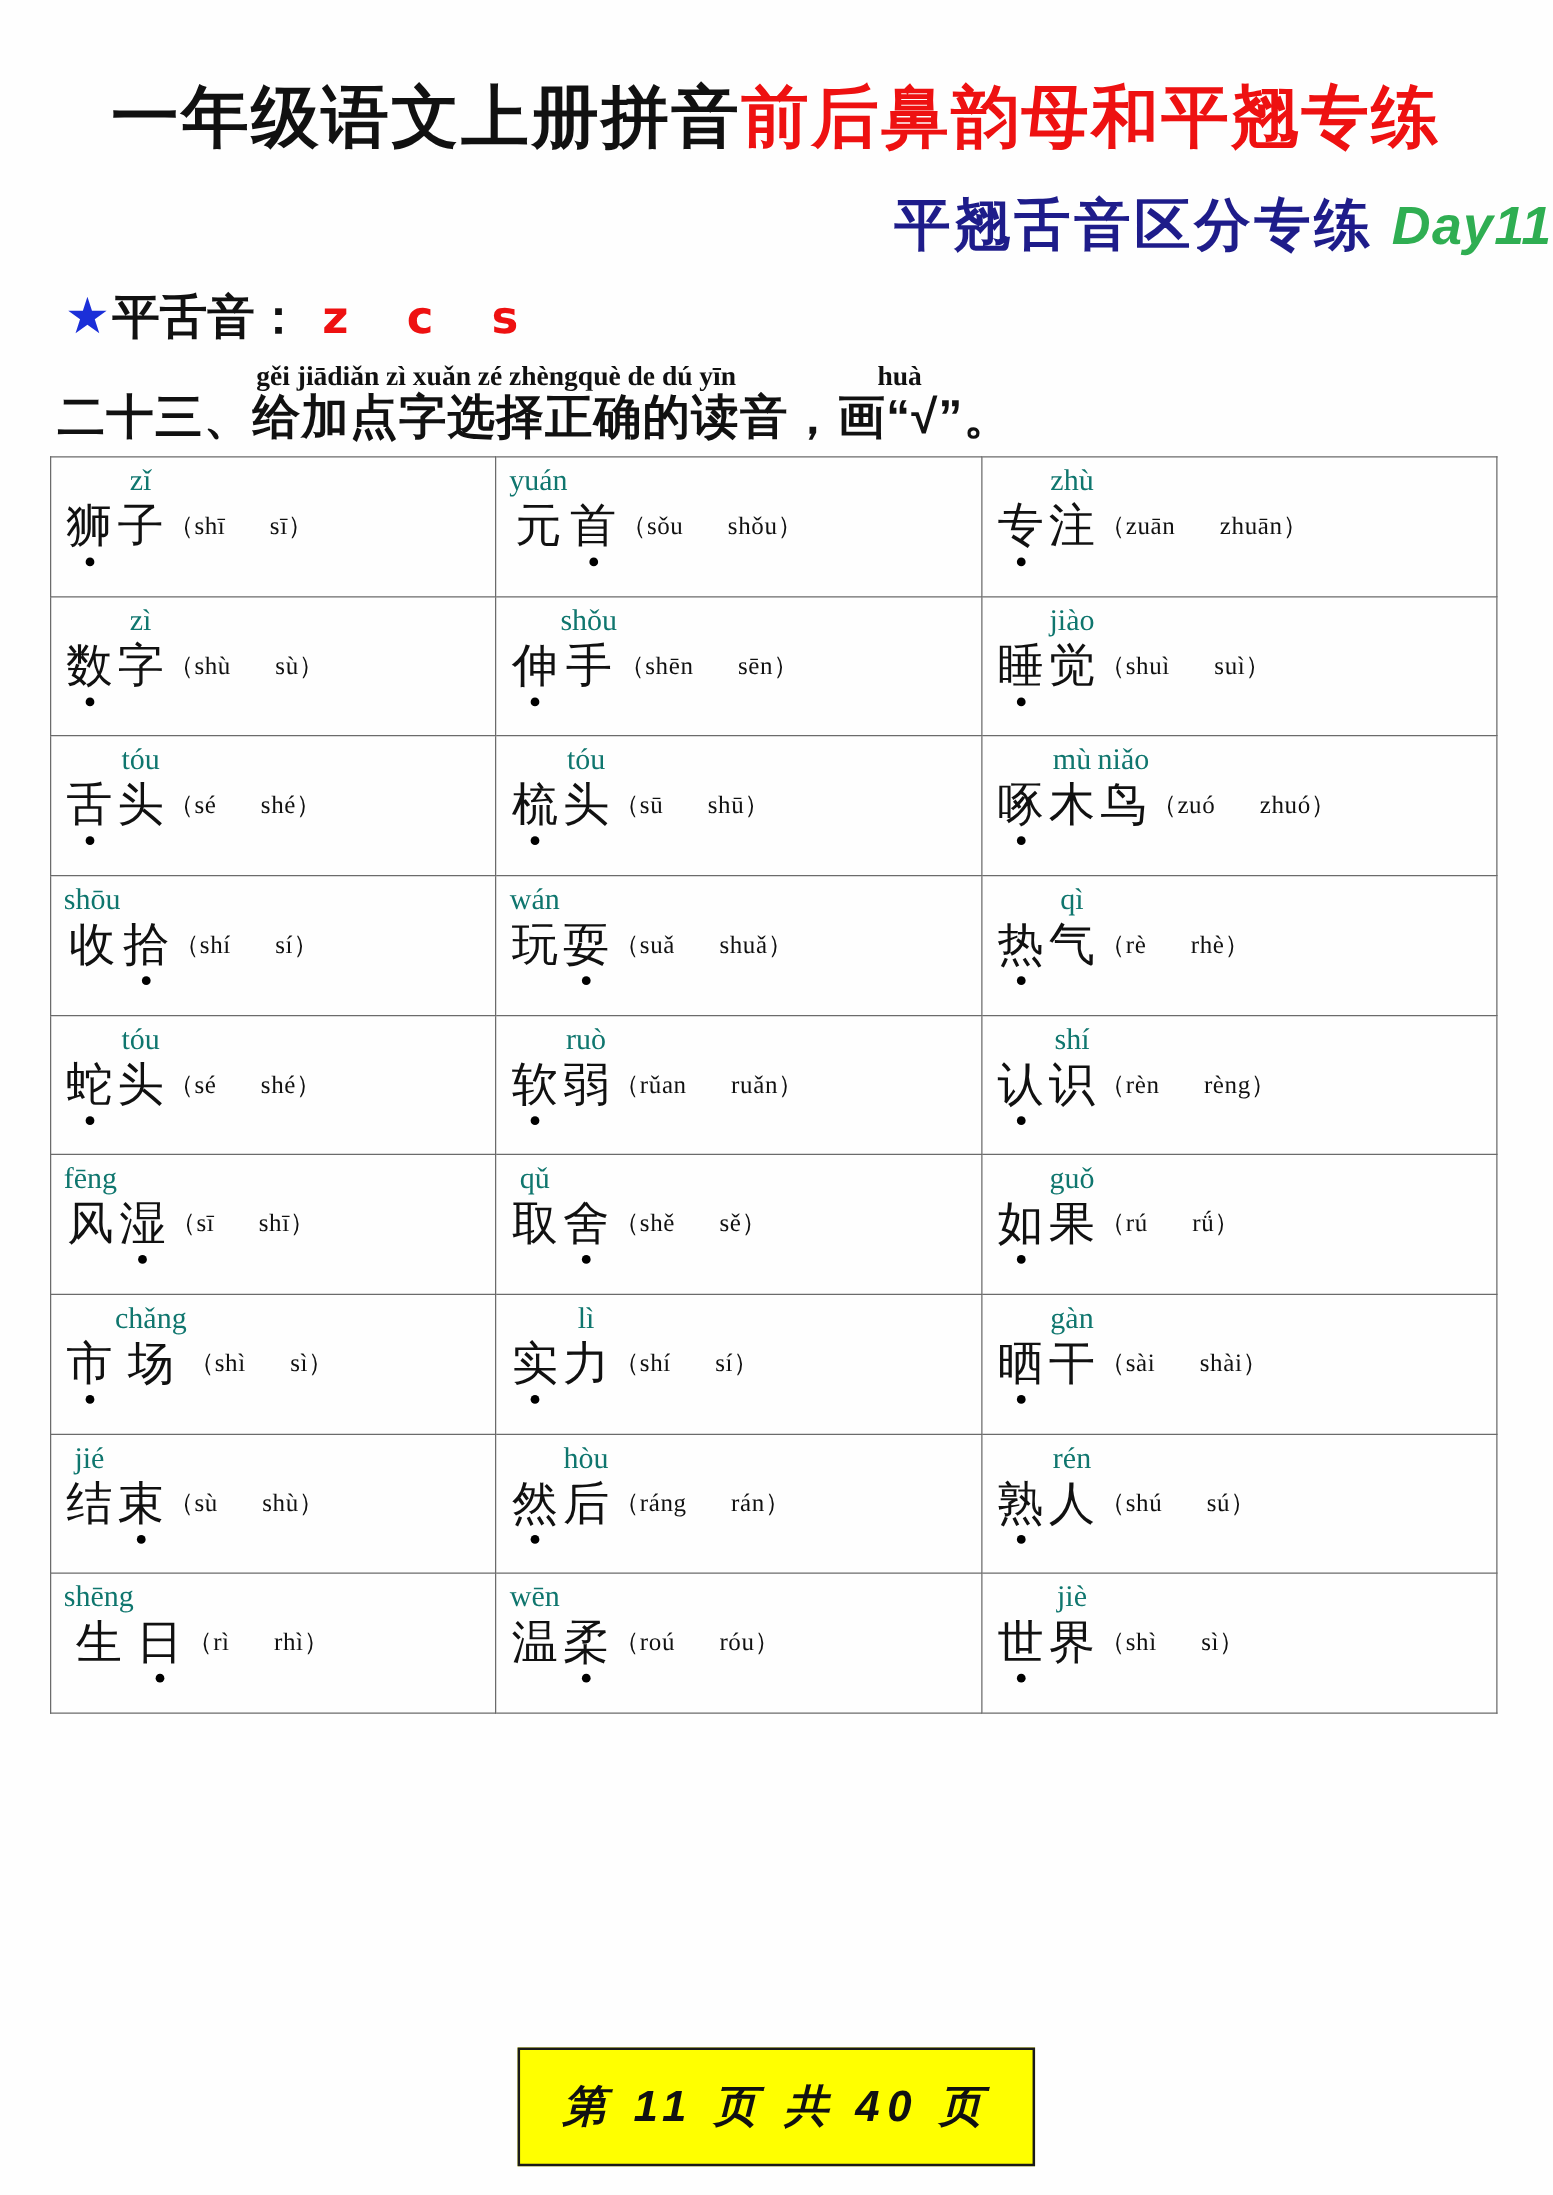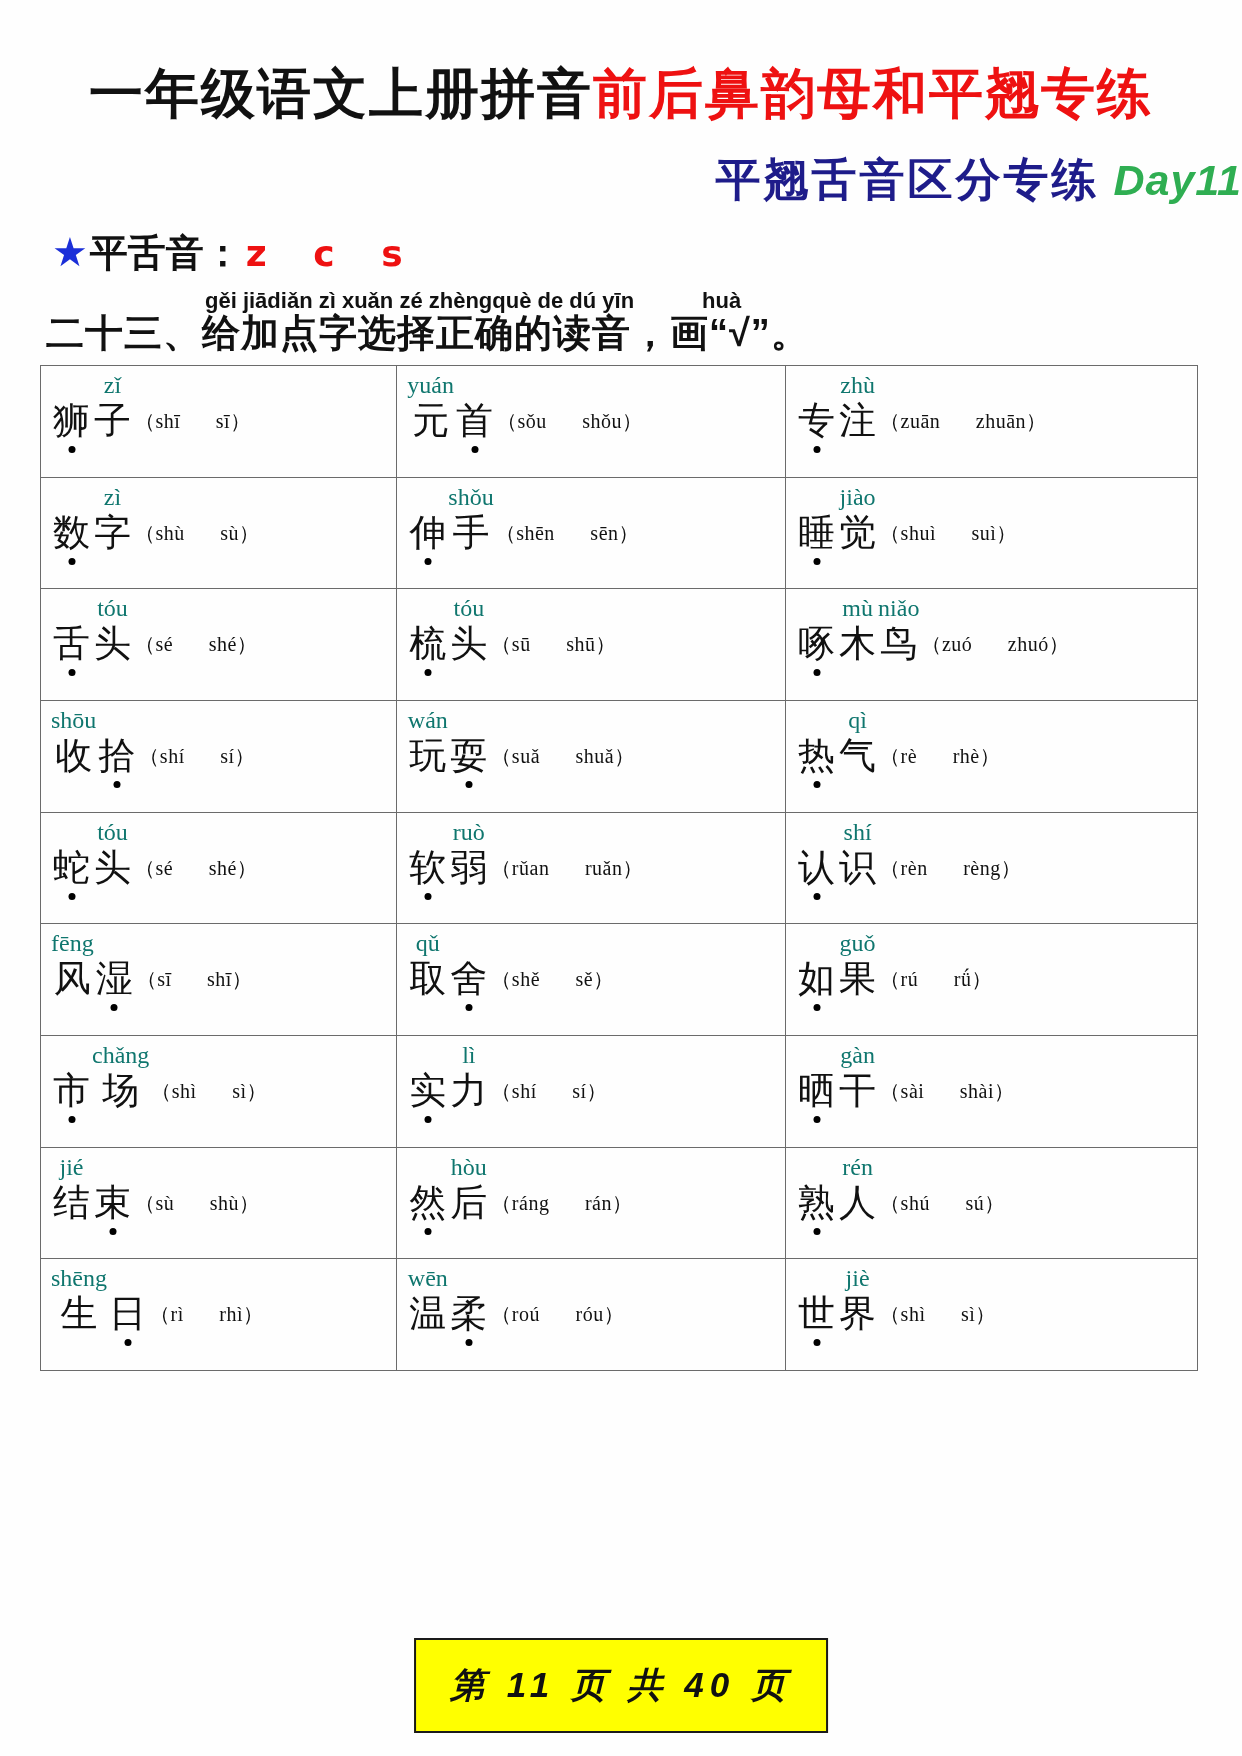--- a/index.html
+++ b/index.html
@@ -33,28 +33,28 @@
   }
 
   
   .legend{position:absolute;top:228px;left:0;width:100%;height:60px;font-weight:900;}
   .legend .group{position:absolute;top:0;white-space:nowrap;font-size:38px;}
   .legend .group.flat{left:52px;}
   .legend .group.curl{left:588px;}
   .legend .star{color:var(--blue);font-size:40px;margin-right:2px;}
   .legend .letters{
     color:var(--red);font-weight:900;font-size:36px;
-    word-spacing:34px;margin-left:4px;font-family:"DejaVu Sans",sans-serif;
+    word-spacing:34px;margin-left:16px;font-family:"DejaVu Sans",sans-serif;
   }
 
   
   .section-pinyin{
     position:absolute;top:288px;left:205px;
     font-size:22px;font-weight:700;white-space:pre;
-    font-family:Liberation Sans, sans-serif;
+    font-family:Liberation Serif, serif;
   }
   .section-pinyin .tail{position:absolute;left:497px;top:0;}
   .section-heading{
     position:absolute;top:308px;left:46px;
     font-size:38px;font-weight:900;letter-spacing:1px;white-space:nowrap;
   }
 
   
   table.sheet{
     position:absolute;top:365px;left:40px;width:1158px;height:1006px;

